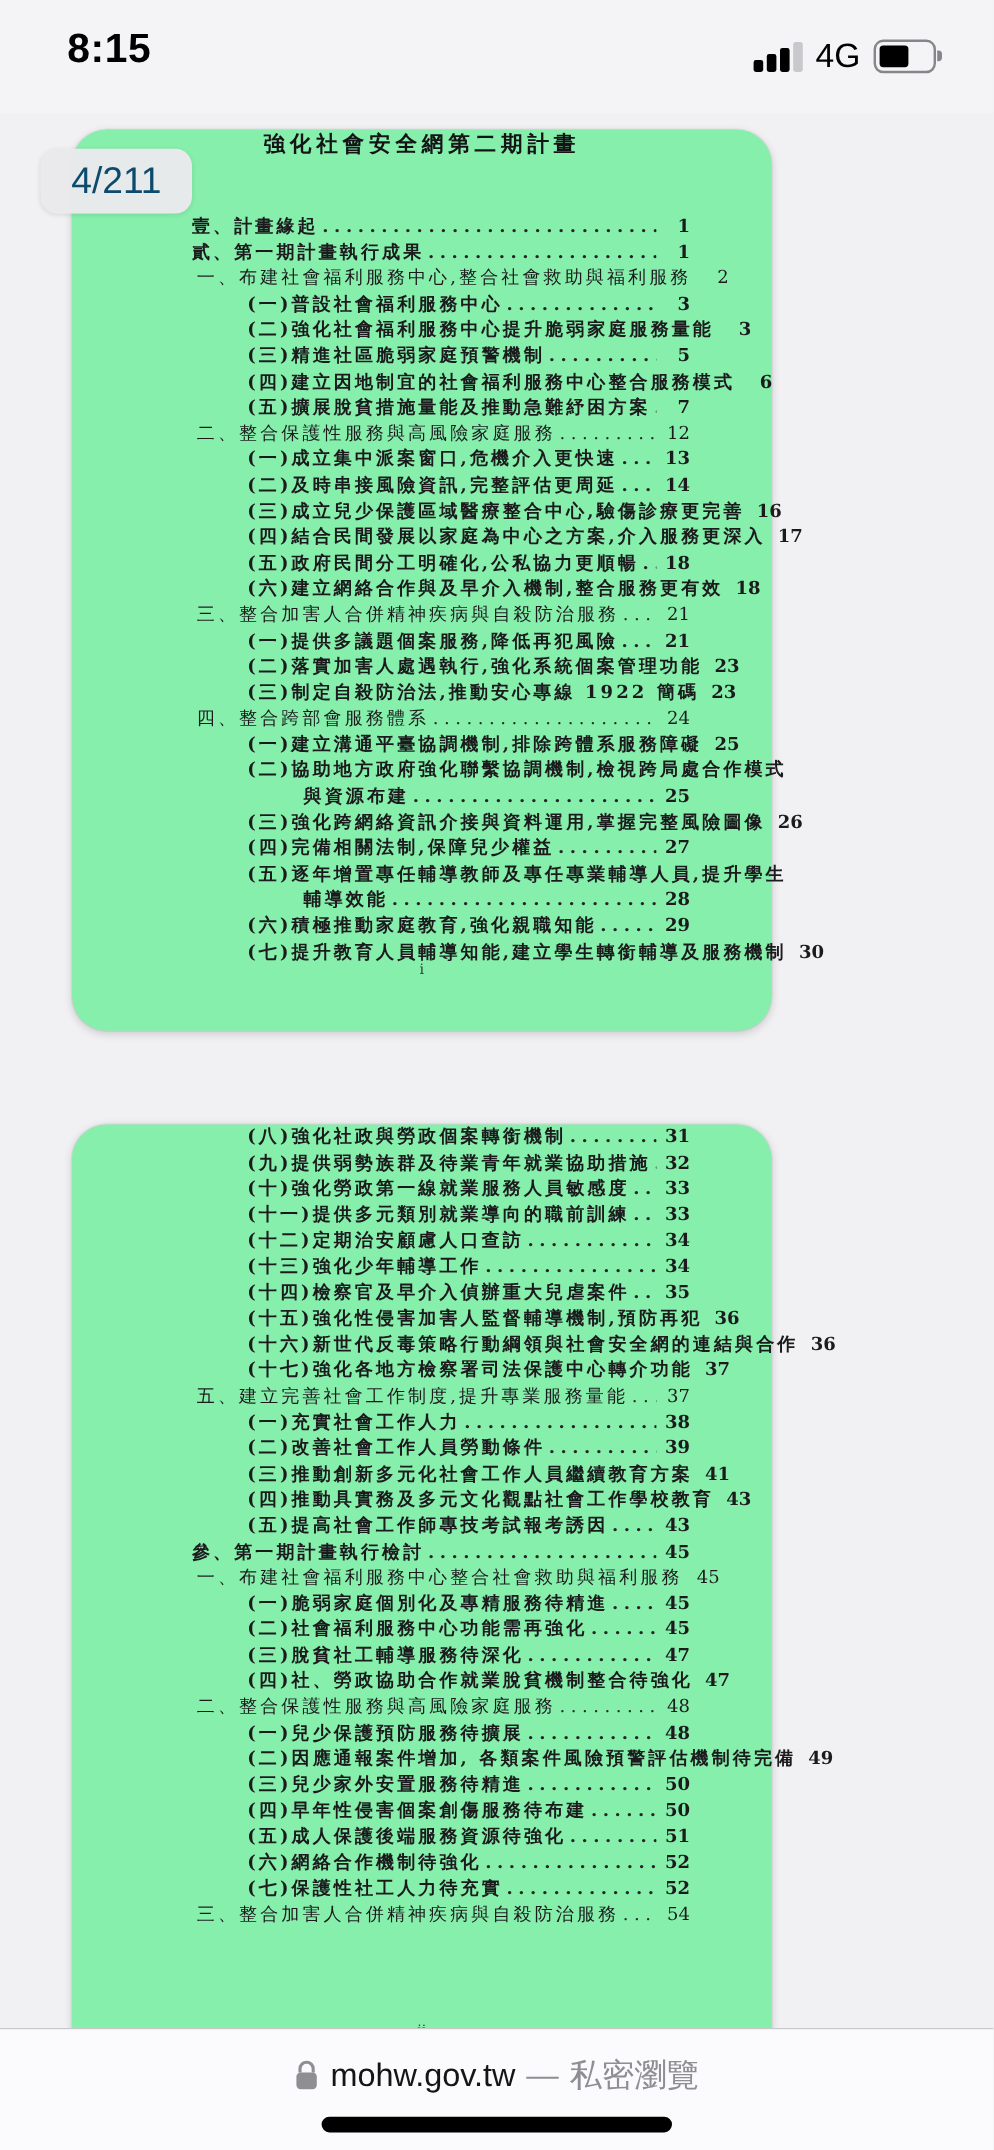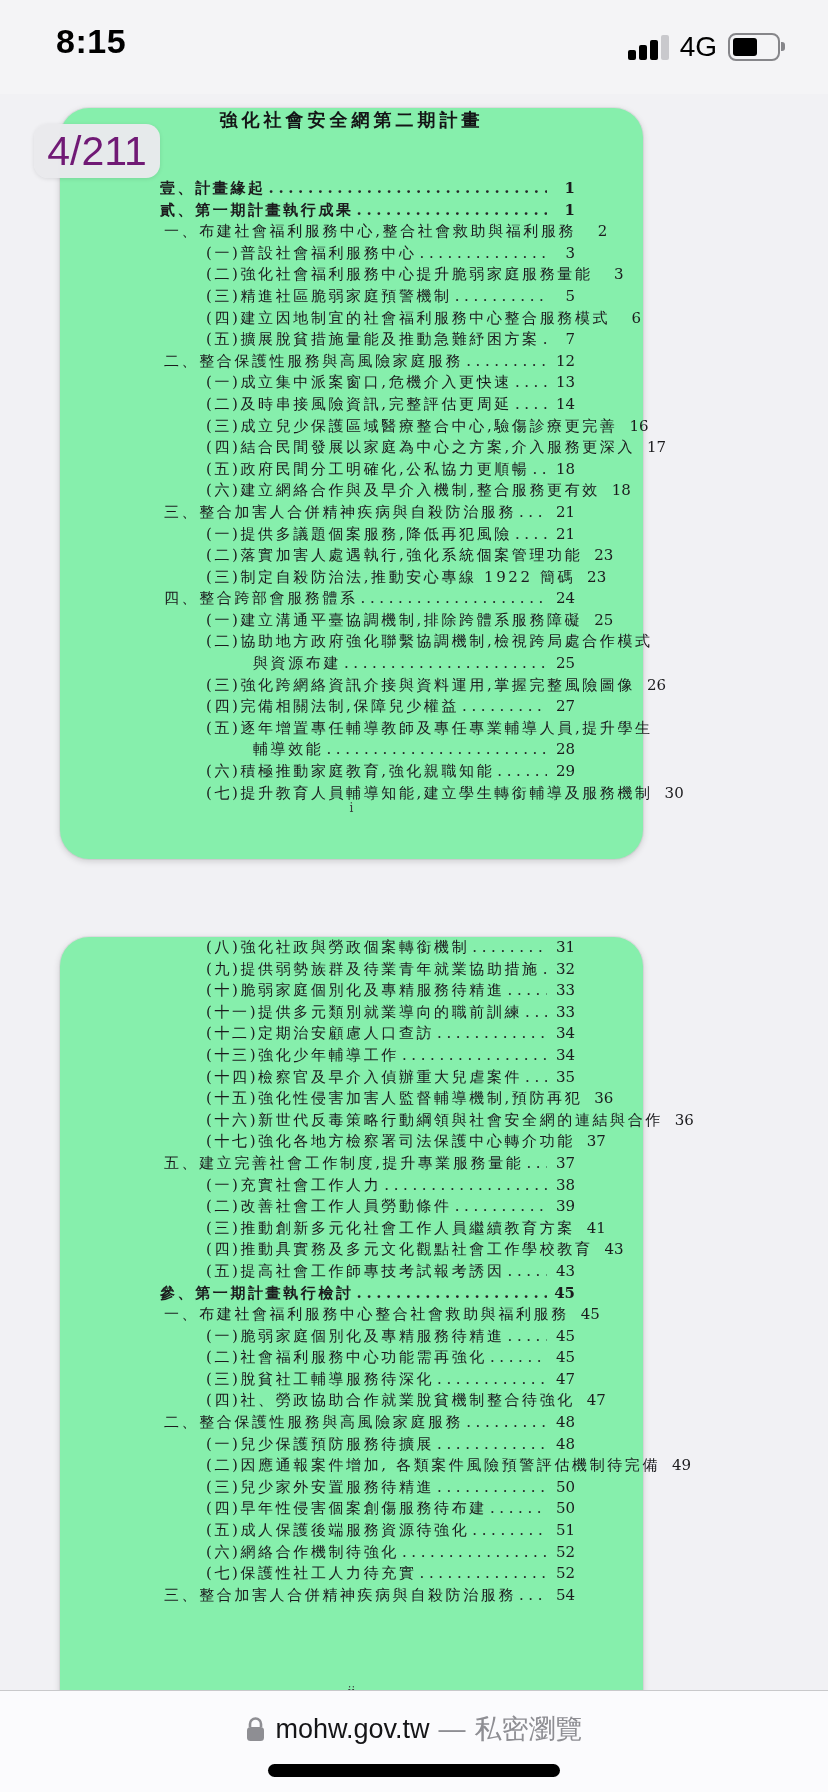--- a/index.html
+++ b/index.html
@@ -19,21 +19,21 @@
   .signal .b4{height:25px;background:#c9c9cd;}
   .sb-net{font-size:28px;color:#000;}
   .battery{position:relative;width:48px;height:24px;border:2px solid #86868a;border-radius:8px;background:transparent;}
   .battery .fill{position:absolute;left:3px;top:3px;bottom:3px;width:24px;background:#000;border-radius:3px;}
   .battery .nub{position:absolute;right:-7px;top:7px;width:4px;height:9px;background:#86868a;border-radius:0 3px 3px 0;}
   
   .page-chip{
     position:absolute;left:34px;top:124px;width:126px;height:54px;z-index:20;
     background:rgba(233,233,236,.97);border-radius:14px;
     display:flex;align-items:center;justify-content:center;
-    font-size:41px;color:#701a75;box-shadow:0 1px 4px rgba(0,0,0,.10);
+    font-size:31px;color:#0c4a6e;box-shadow:0 1px 4px rgba(0,0,0,.10);
   }
   
   .viewport{position:absolute;left:0;top:94px;width:828px;height:1598px;}
   .page{
     position:relative;margin-left:60px;width:583px;background:#86efac;
     box-shadow:0 0 0 1px rgba(0,0,0,.05),0 2px 7px rgba(0,0,0,.16);
     border-radius:29px;
   }
   .page-1{height:751px;}
   .page-2{height:806px;margin-top:11px;}
@@ -50,21 +50,21 @@
     height:21.6px;line-height:21.6px;
     padding-right:68px;
     font-family:"DejaVu Serif","Liberation Serif",serif;
     font-size:15px;color:#1b1b1d;letter-spacing:2.6px;
     white-space:nowrap;
   }
   .toc-row .t{white-space:nowrap;flex:0 0 auto;}
   .toc-row.lv-h1{padding-left:100px;}
   .toc-row.lv-h1 .t,.toc-row.lv-h1 .num,.toc-row.lv-h1 .leader{font-weight:700;}
   .toc-row.lv-l1{padding-left:104px;}
-  .toc-row.lv-l2{padding-left:146px;}
+  .toc-row.lv-l2{padding-left:146px;font-weight:bold;}
   .toc-row.wrap-line{padding-left:193px;}
   .leader{
     flex:1 1 auto;overflow:hidden;white-space:nowrap;
     letter-spacing:4.6px;margin-left:3px;margin-right:2px;color:#242426;
   }
   .num{flex:0 0 auto;min-width:26px;text-align:right;letter-spacing:0;}
   .folio{
     position:absolute;bottom:44px;left:0;right:0;text-align:center;
     font-family:"DejaVu Serif","Liberation Serif",serif;
     font-size:12px;color:#3a3a3c;
@@ -264,21 +264,21 @@
           <span class="t">(八)強化社政與勞政個案轉銜機制</span>
           <span class="leader">..........................................................................................</span>
           <span class="num">31</span>
         </div>
         <div class="toc-row lv-l2">
           <span class="t">(九)提供弱勢族群及待業青年就業協助措施</span>
           <span class="leader">..........................................................................................</span>
           <span class="num">32</span>
         </div>
         <div class="toc-row lv-l2">
-          <span class="t">(十)脆弱家庭個別化及專精服務待精進</span>
+          <span class="t">(十)強化勞政第一線就業服務人員敏感度</span>
           <span class="leader">..........................................................................................</span>
           <span class="num">33</span>
         </div>
         <div class="toc-row lv-l2">
           <span class="t">(十一)提供多元類別就業導向的職前訓練</span>
           <span class="leader">..........................................................................................</span>
           <span class="num">33</span>
         </div>
         <div class="toc-row lv-l2">
           <span class="t">(十二)定期治安顧慮人口查訪</span>

